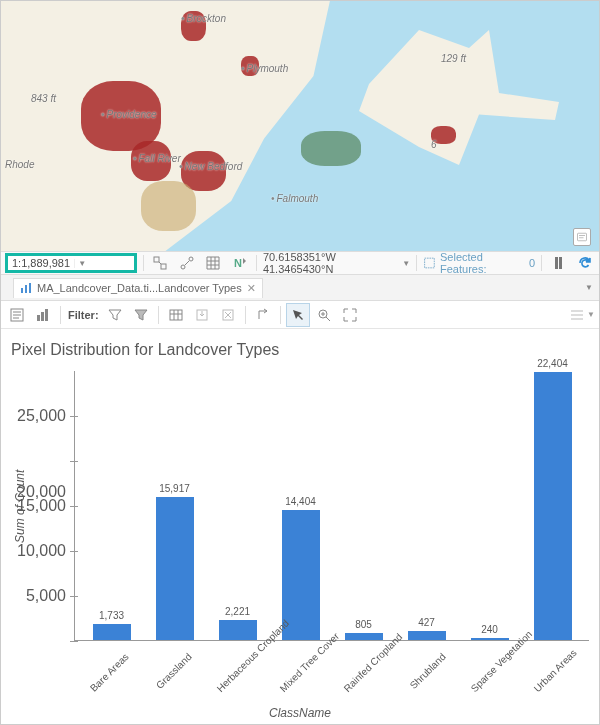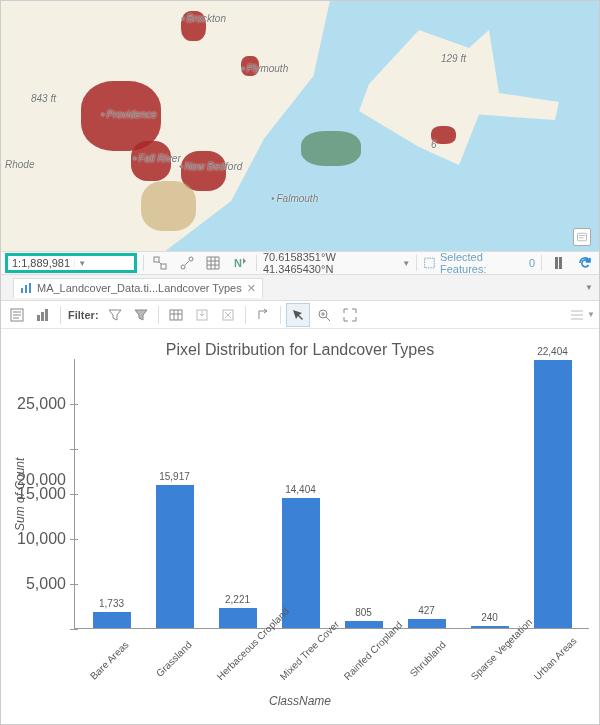--- a/index.html
+++ b/index.html
@@ -35,21 +35,21 @@
 .tab .bar-ic { width: 12px; height: 12px; }
 .tab .close { font-size: 11px; color: #999; cursor: pointer; }
 .tabs-row .menu-dd { margin-left: auto; padding: 0 6px; font-size: 8px; color: #888; }
 .toolbar { display: flex; align-items: center; height: 28px; border-bottom: 1px solid #e5e5e5; padding: 0 4px; gap: 2px; }
 .tb-btn { width: 24px; height: 24px; display: flex; align-items: center; justify-content: center; color: #777; }
 .tb-btn.active { background: #eaf2f8; border: 1px solid #b8d4e8; }
 .tb-sep { width: 1px; height: 18px; background: #ddd; margin: 0 3px; }
 .tb-label { color: #555; font-size: 11px; font-weight: 600; margin: 0 2px; }
 .tb-dd { margin-left: auto; display: flex; align-items: center; gap: 2px; color: #999; }
 .chart-pane { position: relative; height: 395px; padding: 6px 10px 0 10px; }
-.chart-title { text-align: center; font-size: 16px; color: #595959; margin: 6px 0 0 0; }
+.chart-title { text-align: left; font-size: 16px; color: #595959; margin: 6px 0 12px 0; }
 .chart-body { display: flex; height: 270px; }
 .y-axis-label { writing-mode: vertical-rl; transform: rotate(180deg); text-align: center; font-style: italic; color: #595959; font-size: 12px; padding: 0 2px; }
 .y-axis { position: relative; width: 46px; height: 100%; border-right: 1px solid #999; }
 .tick { position: absolute; right: -4px; width: 8px; height: 1px; background: #999; }
 .tick-label { position: absolute; right: 8px; transform: translateY(-50%); font-size: 16px; color: #595959; }
 .plot { position: relative; flex: 1; height: 100%; border-bottom: 1px solid #999; display: flex; align-items: flex-end; justify-content: space-around; padding: 0 5px; }
 .bar-col { display: flex; flex-direction: column; align-items: center; width: 50px; }
 .bar { width: 38px; background: #3b82d6; }
 .bar-label { font-size: 10px; color: #595959; margin-bottom: 3px; }
 .x-labels { display: flex; justify-content: space-around; margin-left: 60px; padding: 4px 5px 0 5px; }

